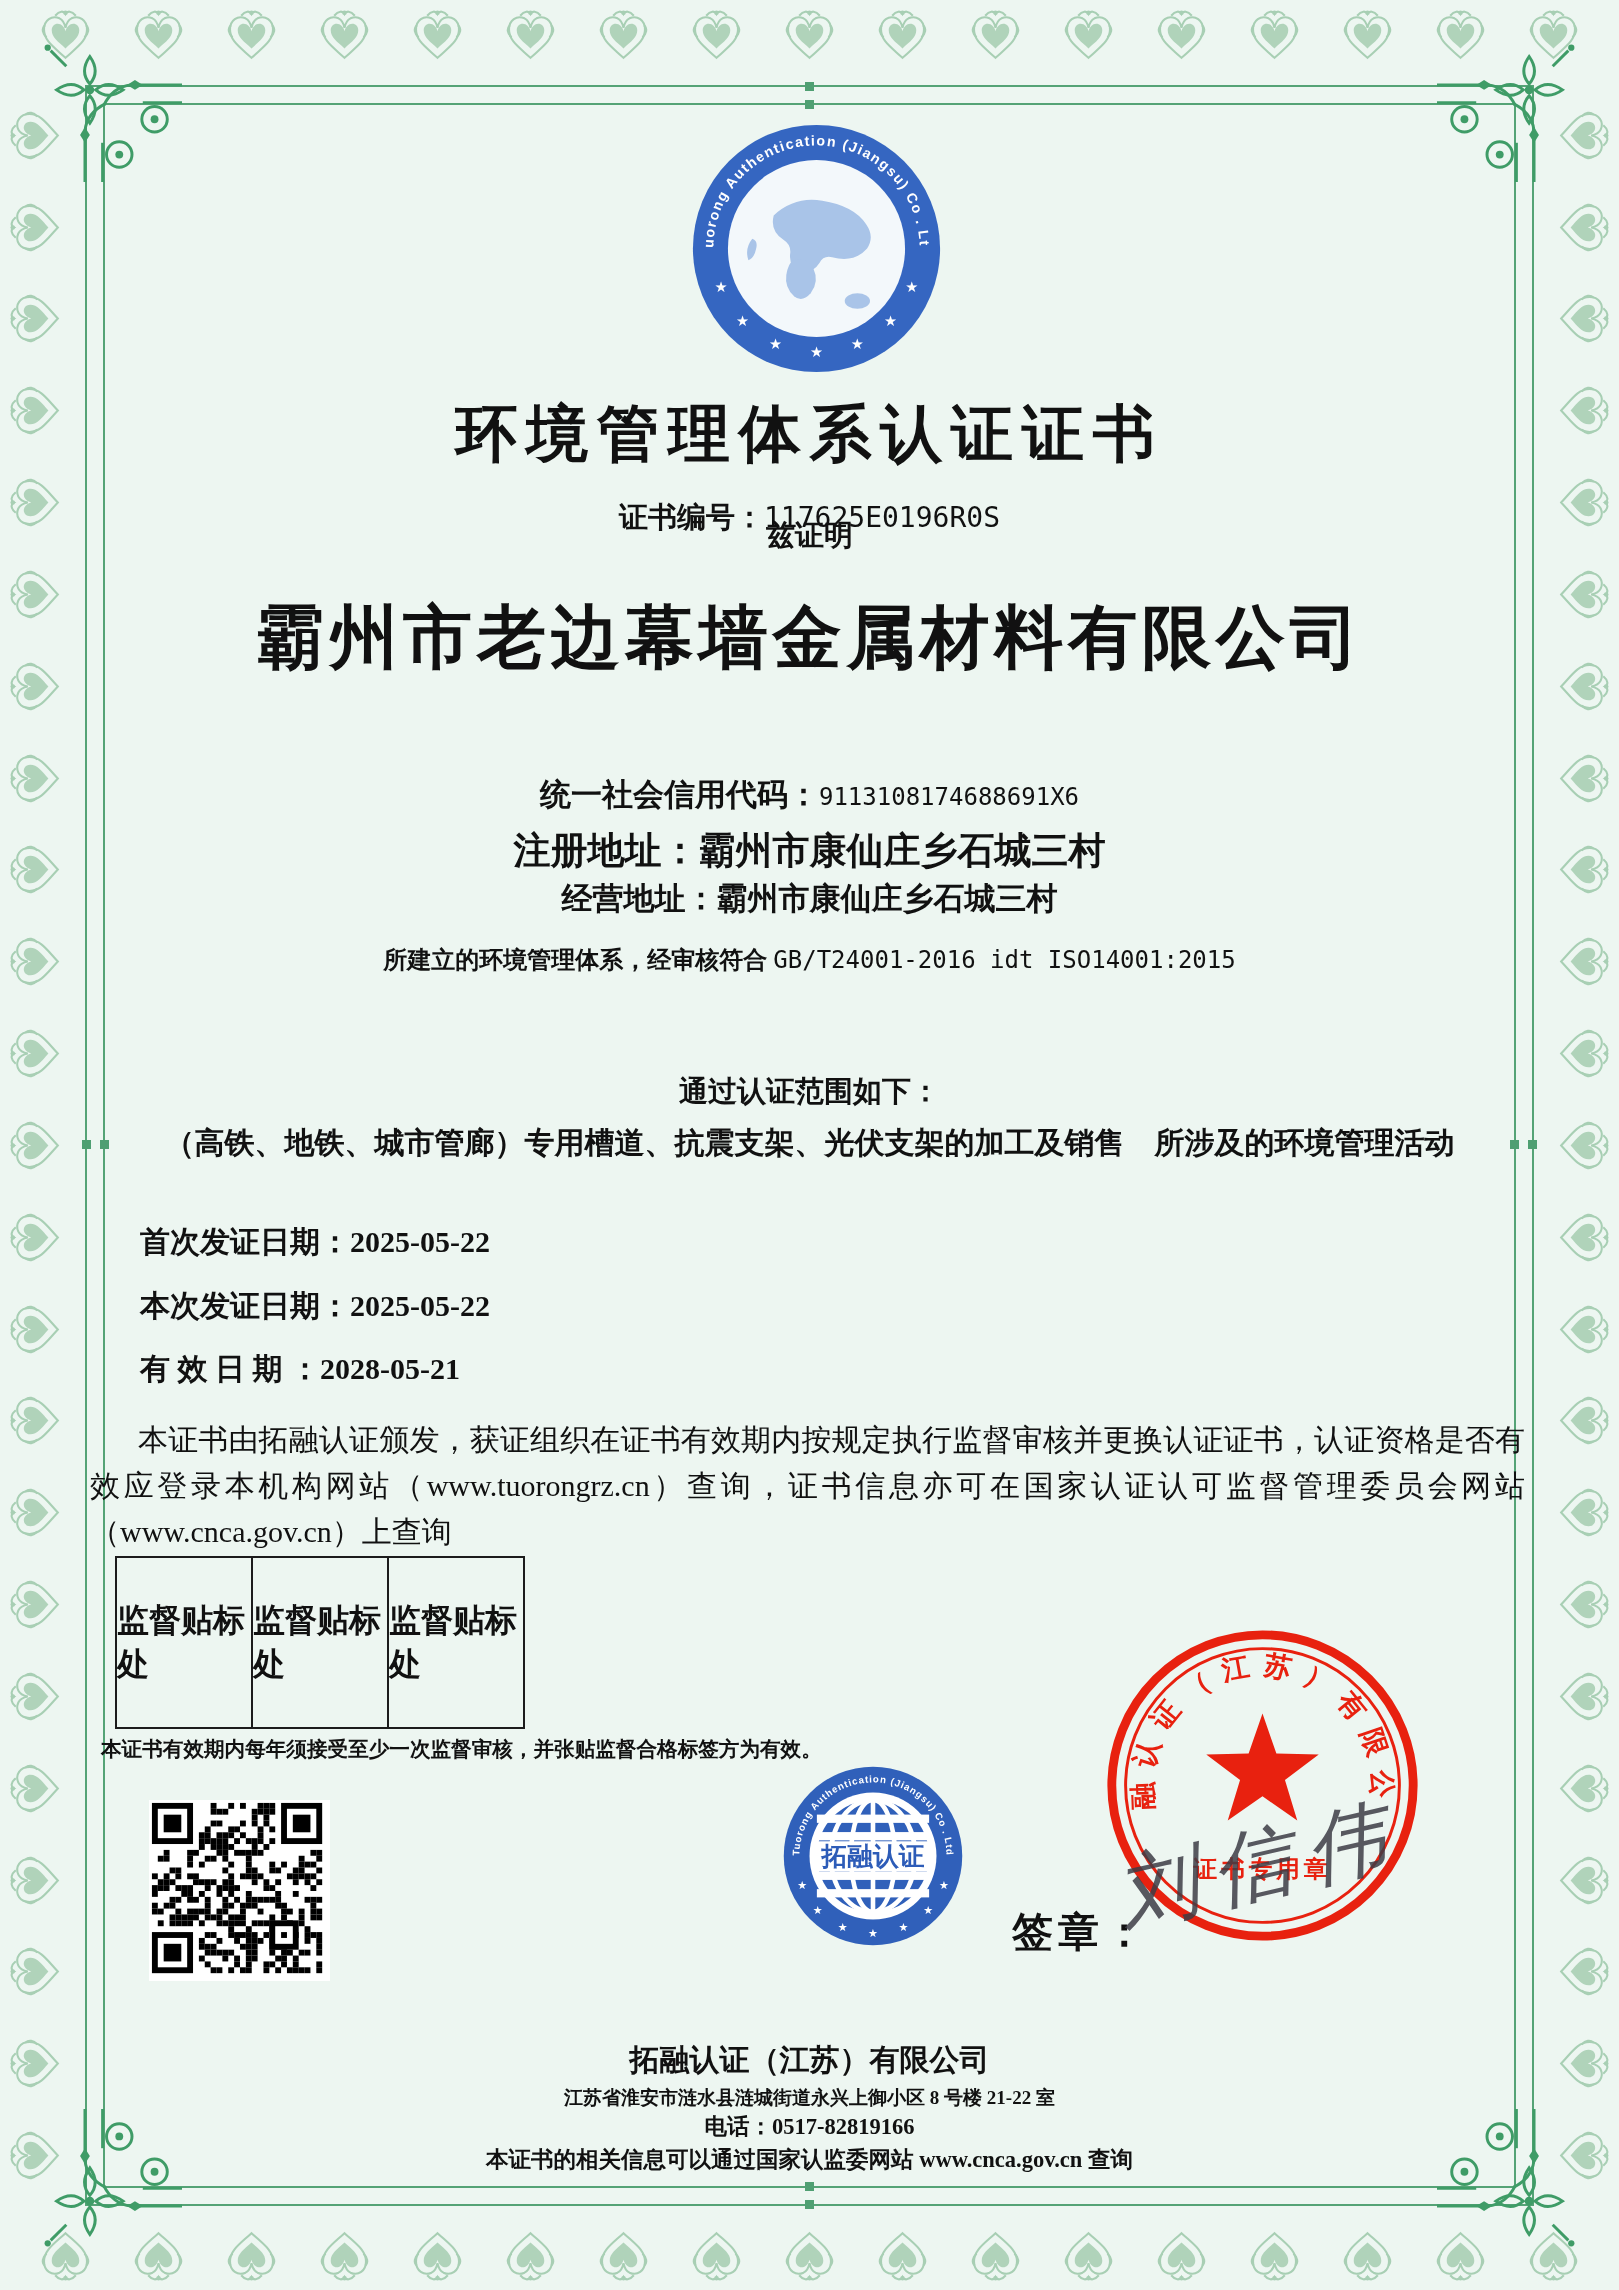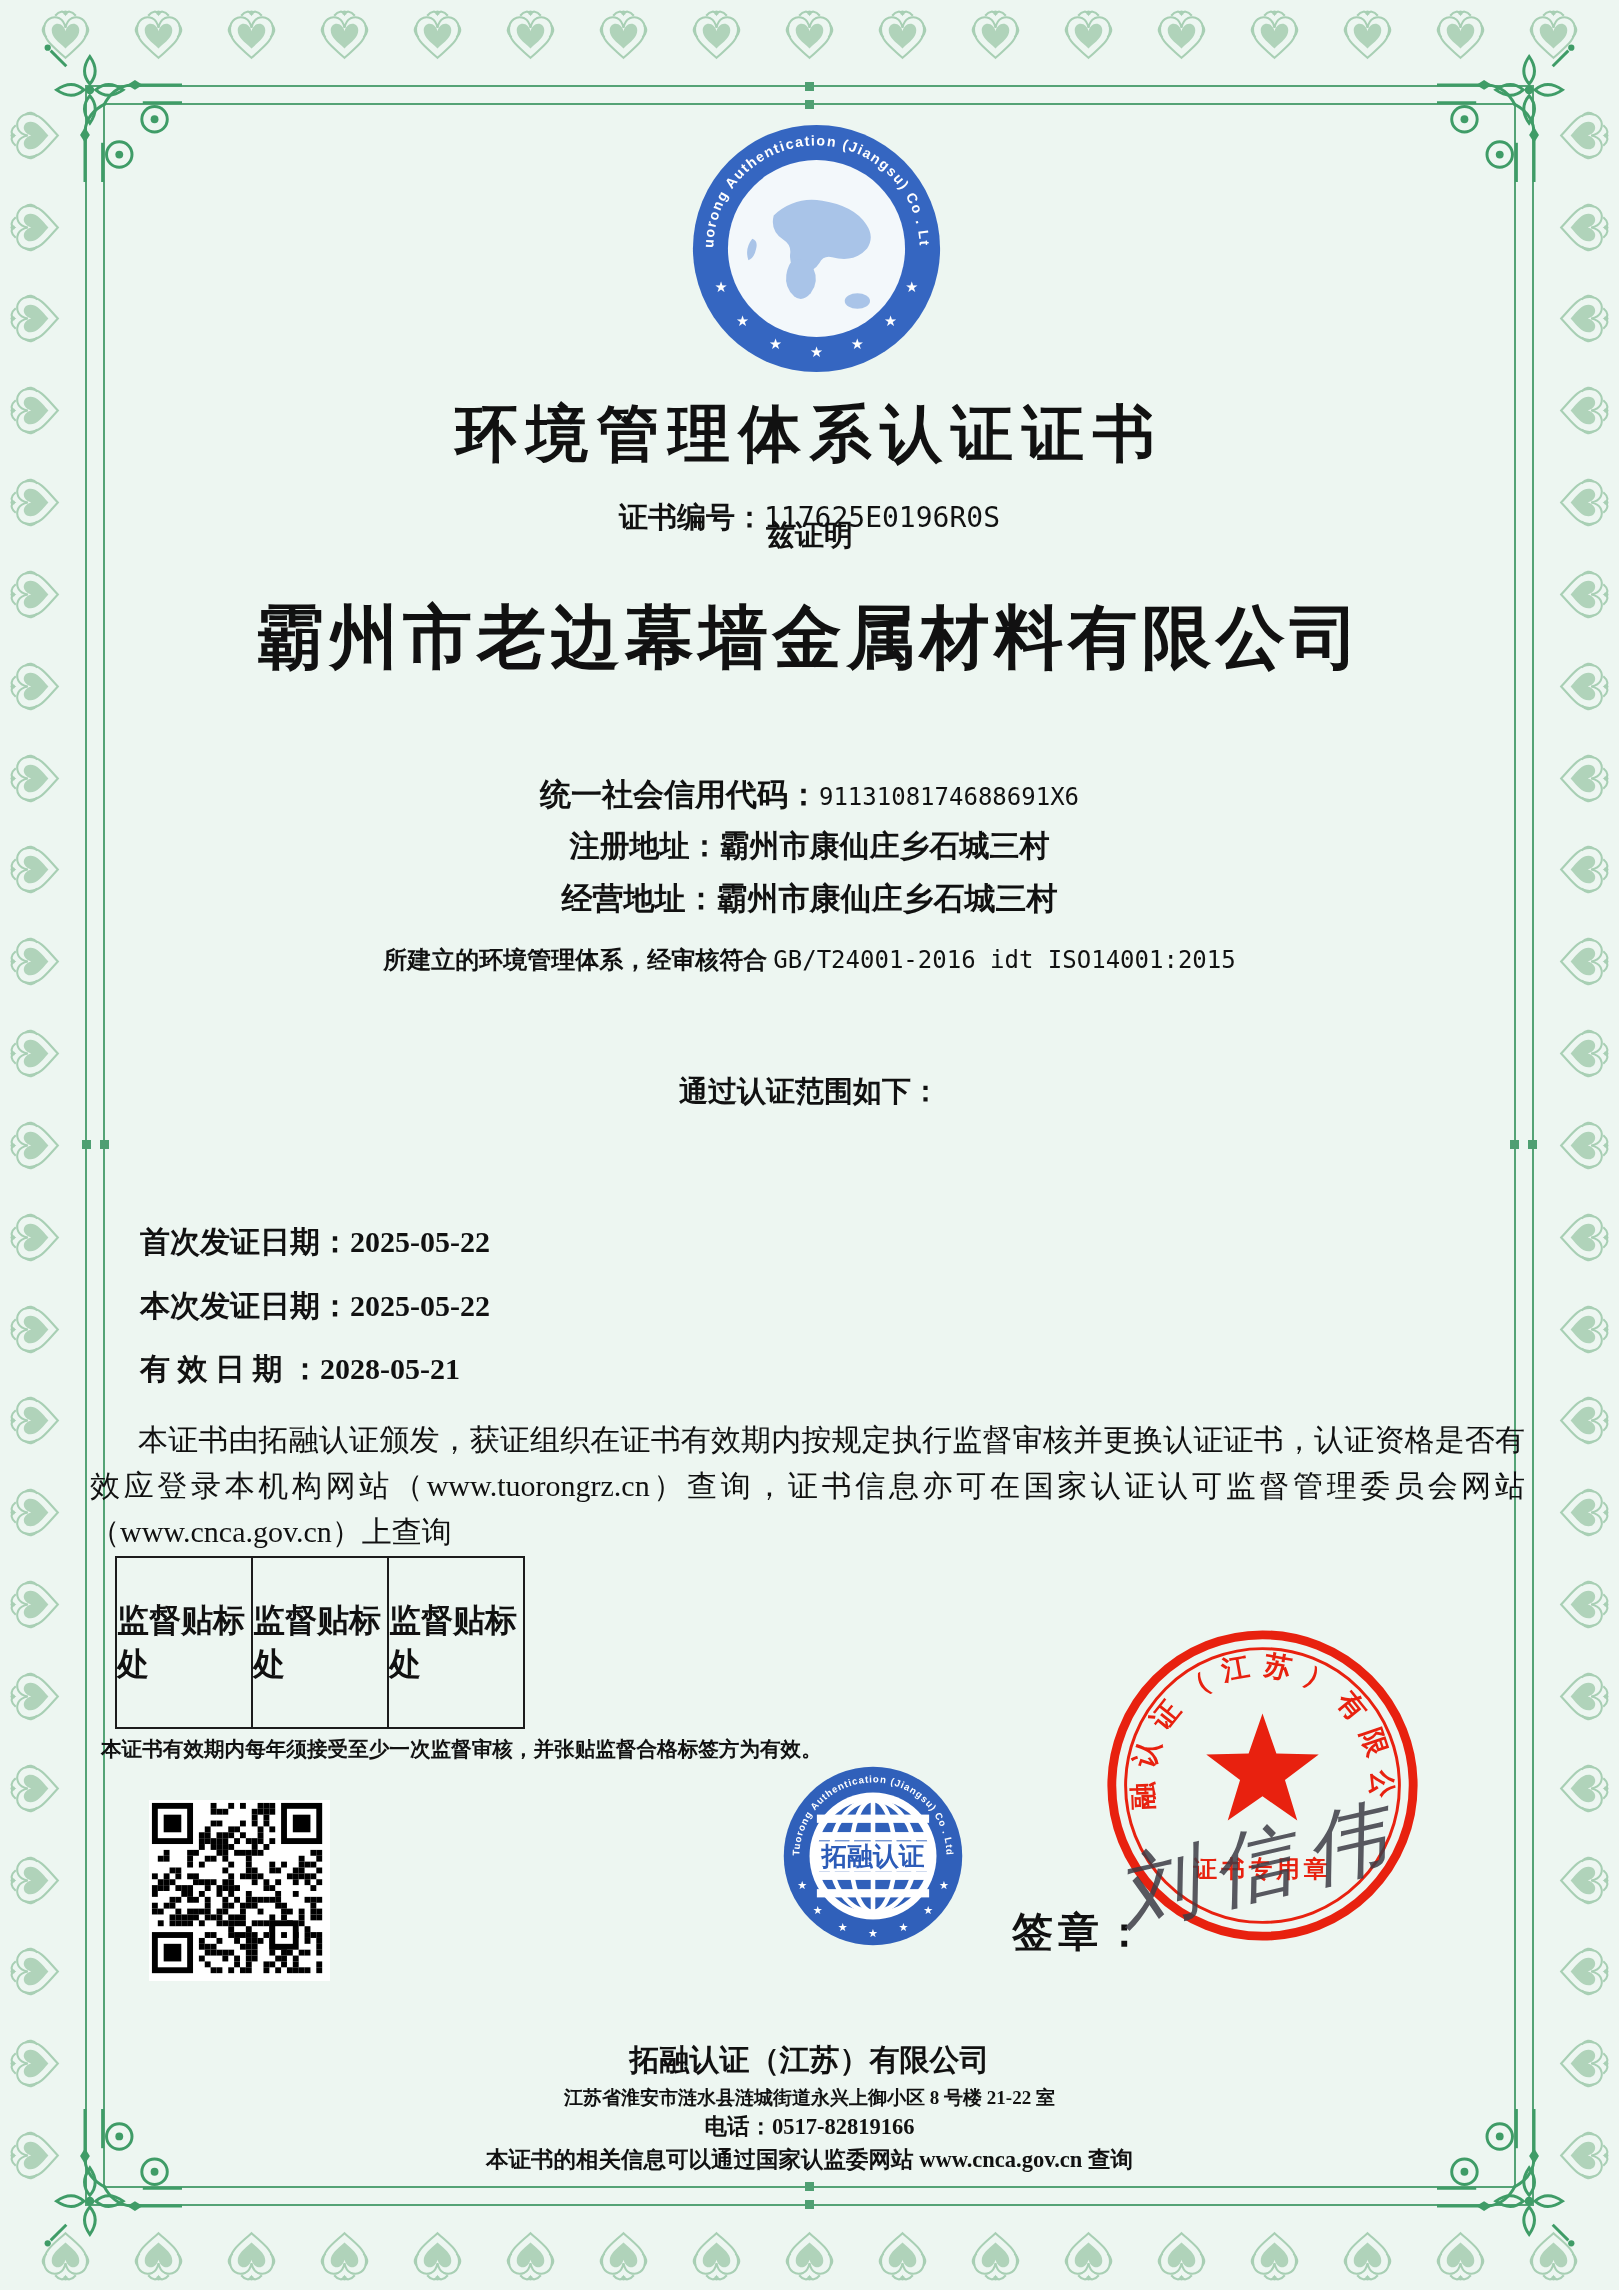--- a/index.html
+++ b/index.html
@@ -26,21 +26,21 @@
   .ctr{left:0;right:0;text-align:center;}
   .serifzh{font-family:"Liberation Serif",serif;}
   .mono{font-family:"DejaVu Sans Mono",monospace;}
   .title{top:392px;font-size:62px;font-weight:800;letter-spacing:8.8px;}
   .certno{top:498px;font-size:29px;font-weight:700;}
   .certno .mono{font-size:28px;font-weight:400;}
   .hereby{top:516px;font-size:29px;font-weight:700;}
   .company{top:592px;font-size:69px;font-weight:800;letter-spacing:4.9px;}
   .credit{top:774px;font-size:31px;font-weight:700;}
   .credit .mono{font-size:24px;font-weight:400;}
-  .addr1{top:826px;font-size:30px;font-weight:700;}
+  .addr1{top:826px;font-size:37px;font-weight:700;}
   .addr2{top:878px;font-size:31px;font-weight:700;font-family:Liberation Mono, monospace;}
   .standard{top:944px;font-size:24px;font-weight:600;}
   .standard .mono{font-weight:400;}
   .scopehead{top:1072px;font-size:29px;font-weight:600;}
   .scope{top:1117px;left:86px;right:86px;text-align:center;font-size:30px;font-weight:600;line-height:1.75;}
   .dates{left:140px;top:1222px;font-size:30px;font-weight:700;}
   .dates .drow{margin-bottom:22.5px;}
   .notice{left:90px;right:94px;top:1417px;font-size:30px;font-weight:400;line-height:1.53;text-indent:1.6em;text-align:justify;}
   .stable{left:115px;top:1556px;width:406px;height:169px;display:flex;border:2.9px solid #1c1c1c;background:transparent;}
   .scell{flex:1;display:flex;align-items:center;justify-content:center;font-size:32px;font-weight:600;border-right:2.9px solid #1c1c1c;}
@@ -403,20 +403,21 @@
   <div class="abs ctr company serifzh">霸州市老边幕墙金属材料有限公司</div>
   <div class="abs ctr credit serifzh">
     <span>统一社会信用代码：</span><span class="mono">9113108174688691X6</span>
   </div>
   <div class="abs ctr addr1 serifzh">注册地址：霸州市康仙庄乡石城三村</div>
   <div class="abs ctr addr2 serifzh">经营地址：霸州市康仙庄乡石城三村</div>
   <div class="abs ctr standard serifzh">
     <span>所建立的环境管理体系，经审核符合 </span><span class="mono">GB/T24001-2016 idt ISO14001:2015</span>
   </div>
   <div class="abs ctr scopehead serifzh">通过认证范围如下：</div>
+  <div class="abs scope serifzh">（高铁、地铁、城市管廊）专用槽道、抗震支架、光伏支架的加工及销售　所涉及的环境管理活动</div>
 
   <div class="abs dates serifzh">
     <div class="drow">
       <span>首次发证日期：</span><span>2025-05-22</span>
     </div>
     <div class="drow">
       <span>本次发证日期：</span><span>2025-05-22</span>
     </div>
     <div class="drow">
       <span>有 效 日 期 ：</span><span>2028-05-21</span>

